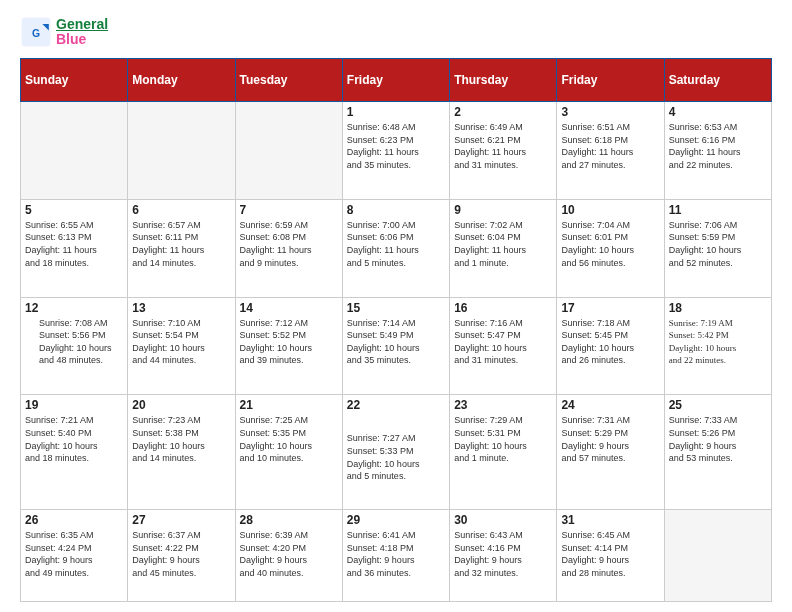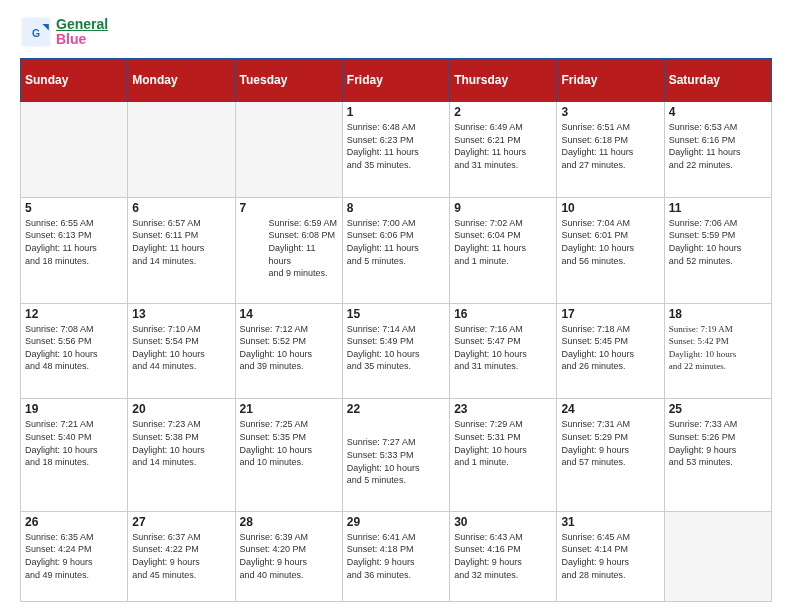--- a/index.html
+++ b/index.html
@@ -171,21 +171,21 @@
           </td>
           <td>
             <span class="day-number">6</span>
             <div class="day-info" style="white-space: pre-line;">Sunrise: 6:57 AM
 Sunset: 6:11 PM
 Daylight: 11 hours
 and 14 minutes.</div>
           </td>
           <td>
             <span class="day-number">7</span>
-            <div class="day-info" style="white-space: pre-line; margin-left: 29px;">Sunrise: 6:59 AM
+            <div class="day-info" style="white-space: pre-line;">Sunrise: 6:59 AM
 Sunset: 6:08 PM
 Daylight: 11 hours
 and 9 minutes.</div>
           </td>
           <td>
             <span class="day-number">8</span>
             <div class="day-info" style="white-space: pre-line;">Sunrise: 7:00 AM
 Sunset: 6:06 PM
 Daylight: 11 hours
 and 5 minutes.</div>
@@ -208,21 +208,21 @@
             <span class="day-number">11</span>
             <div class="day-info" style="white-space: pre-line;">Sunrise: 7:06 AM
 Sunset: 5:59 PM
 Daylight: 10 hours
 and 52 minutes.</div>
           </td>
         </tr>
         <tr>
           <td>
             <span class="day-number">12</span>
-            <div class="day-info" style="white-space: pre-line;">Sunrise: 7:08 AM
+            <div class="day-info" style="white-space: pre-line; margin-left: 14px;">Sunrise: 7:08 AM
 Sunset: 5:56 PM
 Daylight: 10 hours
 and 48 minutes.</div>
           </td>
           <td>
             <span class="day-number">13</span>
             <div class="day-info" style="white-space: pre-line;">Sunrise: 7:10 AM
 Sunset: 5:54 PM
 Daylight: 10 hours
 and 44 minutes.</div>

